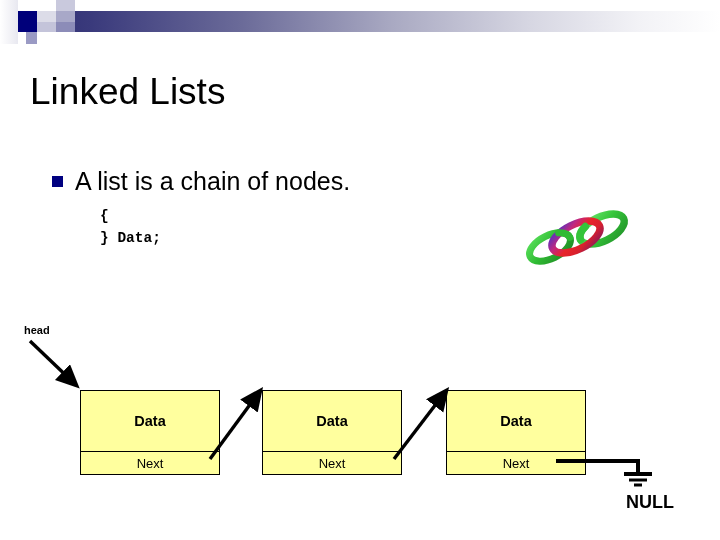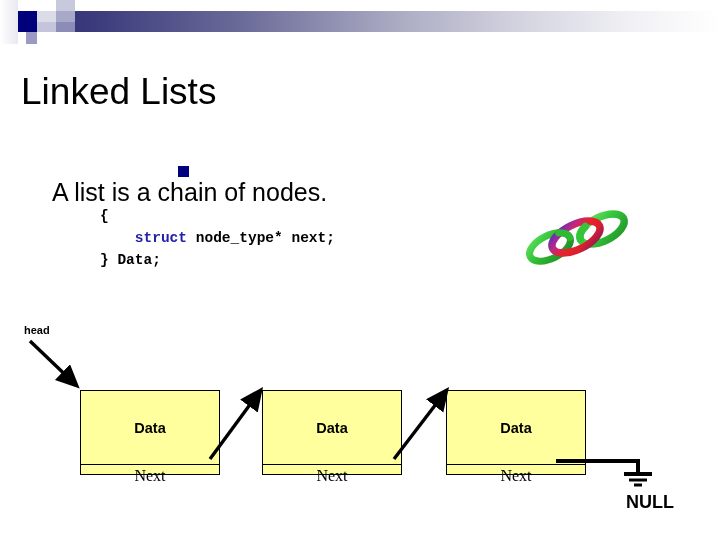--- a/index.html
+++ b/index.html
@@ -28,35 +28,34 @@
     width: 683px; height: 21px;
     background: linear-gradient(to right, #2f2f73 0%, #3a3a7c 8%, #6b6b99 30%, #a9a9c2 52%, #d6d6e2 72%, #f2f2f6 88%, #ffffff 100%);
   }
   .pix {
     position: absolute;
   }
 
   
   #page-title {
     position: absolute;
-    left: 21px; top: 70px;
+    left: 30px; top: 70px;
     font-size: 37px;
     line-height: 44px;
     letter-spacing: 0px;
     color: #000000;
     white-space: nowrap;
   }
 
   
   #bullet-row {
     position: absolute;
     left: 52px; top: 166px;
     display: flex;
     align-items: center;
-    flex-direction: column;
   }
   #bullet-square {
     width: 11px; height: 11px;
     background: #000080;
     margin-right: 12px;
     flex: 0 0 auto;
   }
   #bullet-text {
     font-size: 25px;
     line-height: 30px;
@@ -100,38 +99,37 @@
   
   .node-box {
     position: absolute;
     width: 140px;
     height: 85px;
     border: 1.5px solid #000000;
     background: #ffff9e;
     box-sizing: border-box;
   }
   .node-data {
-    height: 74px;
+    height: 61px;
     border-bottom: 1.5px solid #000000;
     box-sizing: border-box;
     display: flex;
     align-items: center;
     justify-content: center;
     font-size: 14.5px;
     font-weight: bold;
   }
   .node-next {
     height: 22px;
     box-sizing: border-box;
     display: flex;
     align-items: center;
     justify-content: center;
-    font-size: 16px;
+    font-size: 13px;
     font-weight: normal;
-    font-family: Liberation Serif, serif;
   }
   #node-1 { left: 80px;  top: 390px; }
   #node-2 { left: 262px; top: 390px; }
   #node-3 { left: 446px; top: 390px; }
 
   
   .link-arrow {
     position: absolute;
     width: 80px;
     height: 80px;
@@ -171,21 +169,21 @@
   <div class="pix" style="left:56px; top:32px;  width:19px; height:12px; background:#ffffff;"></div>
 </div>
 
 <div id="page-title">Linked Lists</div>
 
 <div id="bullet-row">
   <span id="bullet-square"></span>
   <span id="bullet-text">A list is a chain of nodes.</span>
 </div>
 
-<div id="code-block"><div><span class="pl">{</span></div><div><span class="pl">    </span><span class="kw">struct </span><span class="pl">node_type* next;</span></div><div><span class="pl">} Data;</span></div></div>
+<div id="code-block"><div><span class="pl">{</span></div><div><span class="pl">} Data;</span></div></div>
 
 <svg id="chain-clipart" viewBox="0 0 108 68">
   <defs>
     <linearGradient id="gGreen1" x1="0" y1="0" x2="1" y2="1">
       <stop offset="0%" stop-color="#58e05a"></stop>
       <stop offset="45%" stop-color="#2fba33"></stop>
       <stop offset="100%" stop-color="#1f8a24"></stop>
     </linearGradient>
     <linearGradient id="gGreen2" x1="0" y1="0" x2="1" y2="1">
       <stop offset="0%" stop-color="#6ae86c"></stop>

